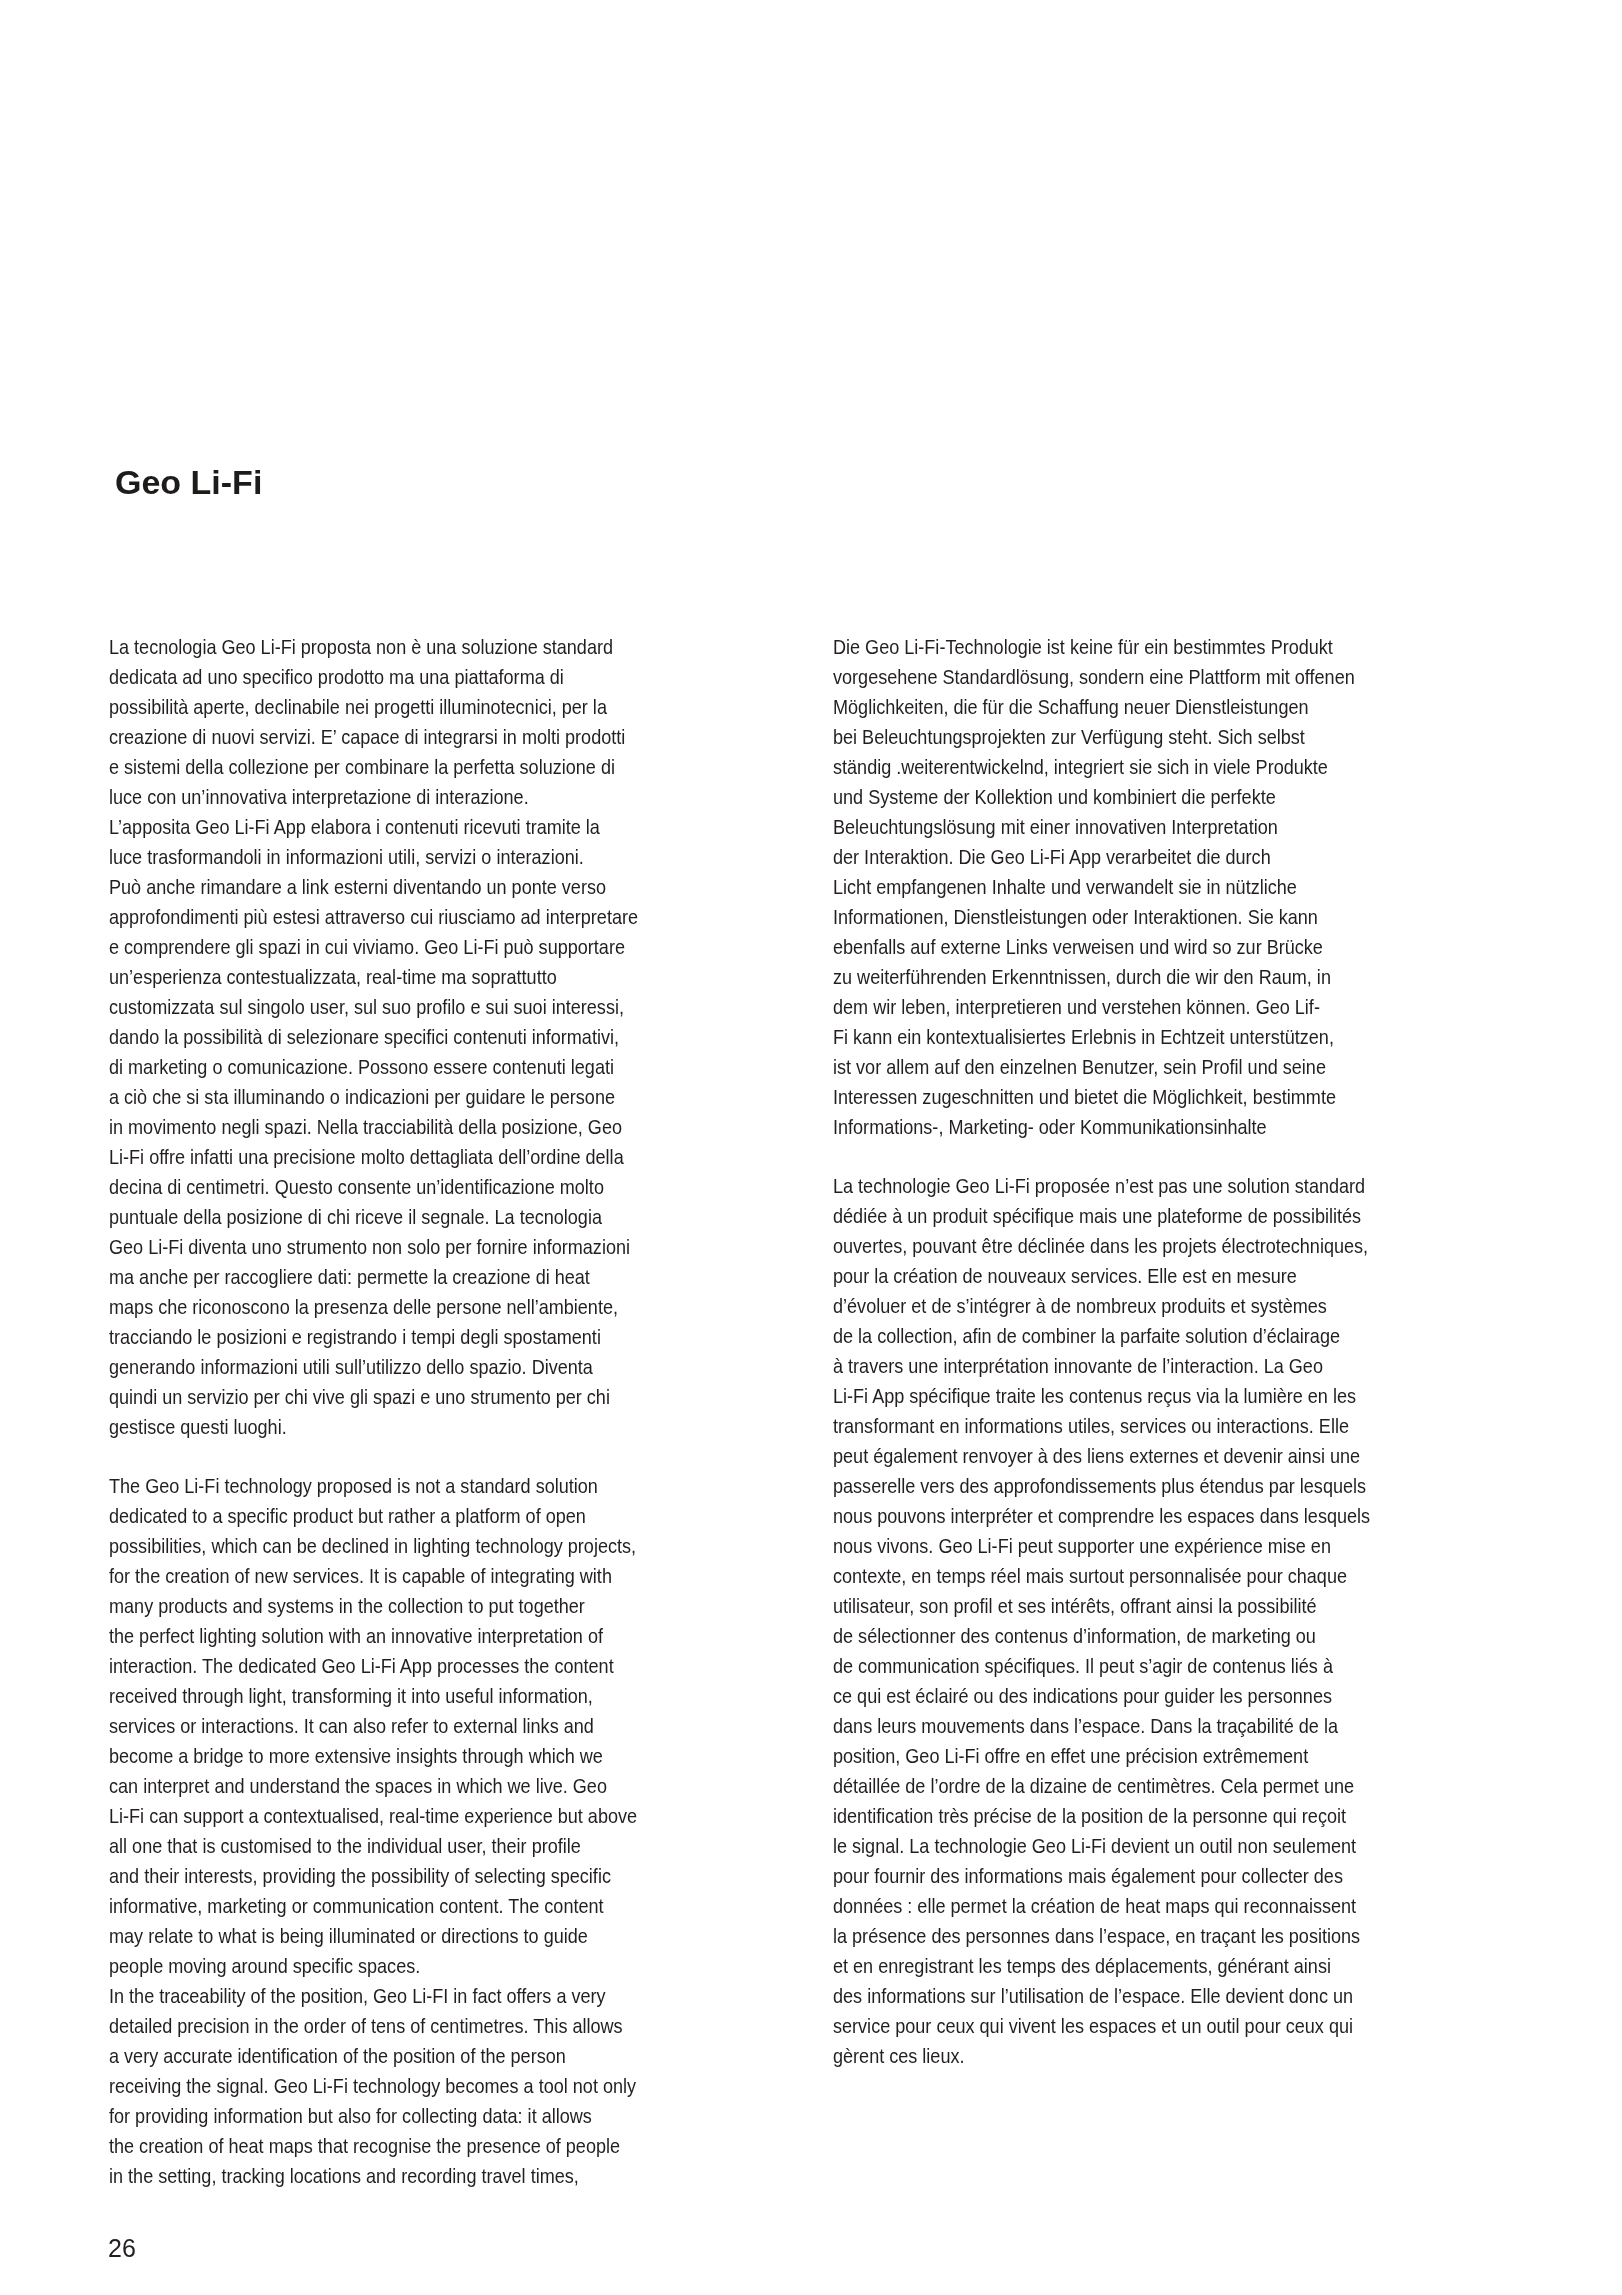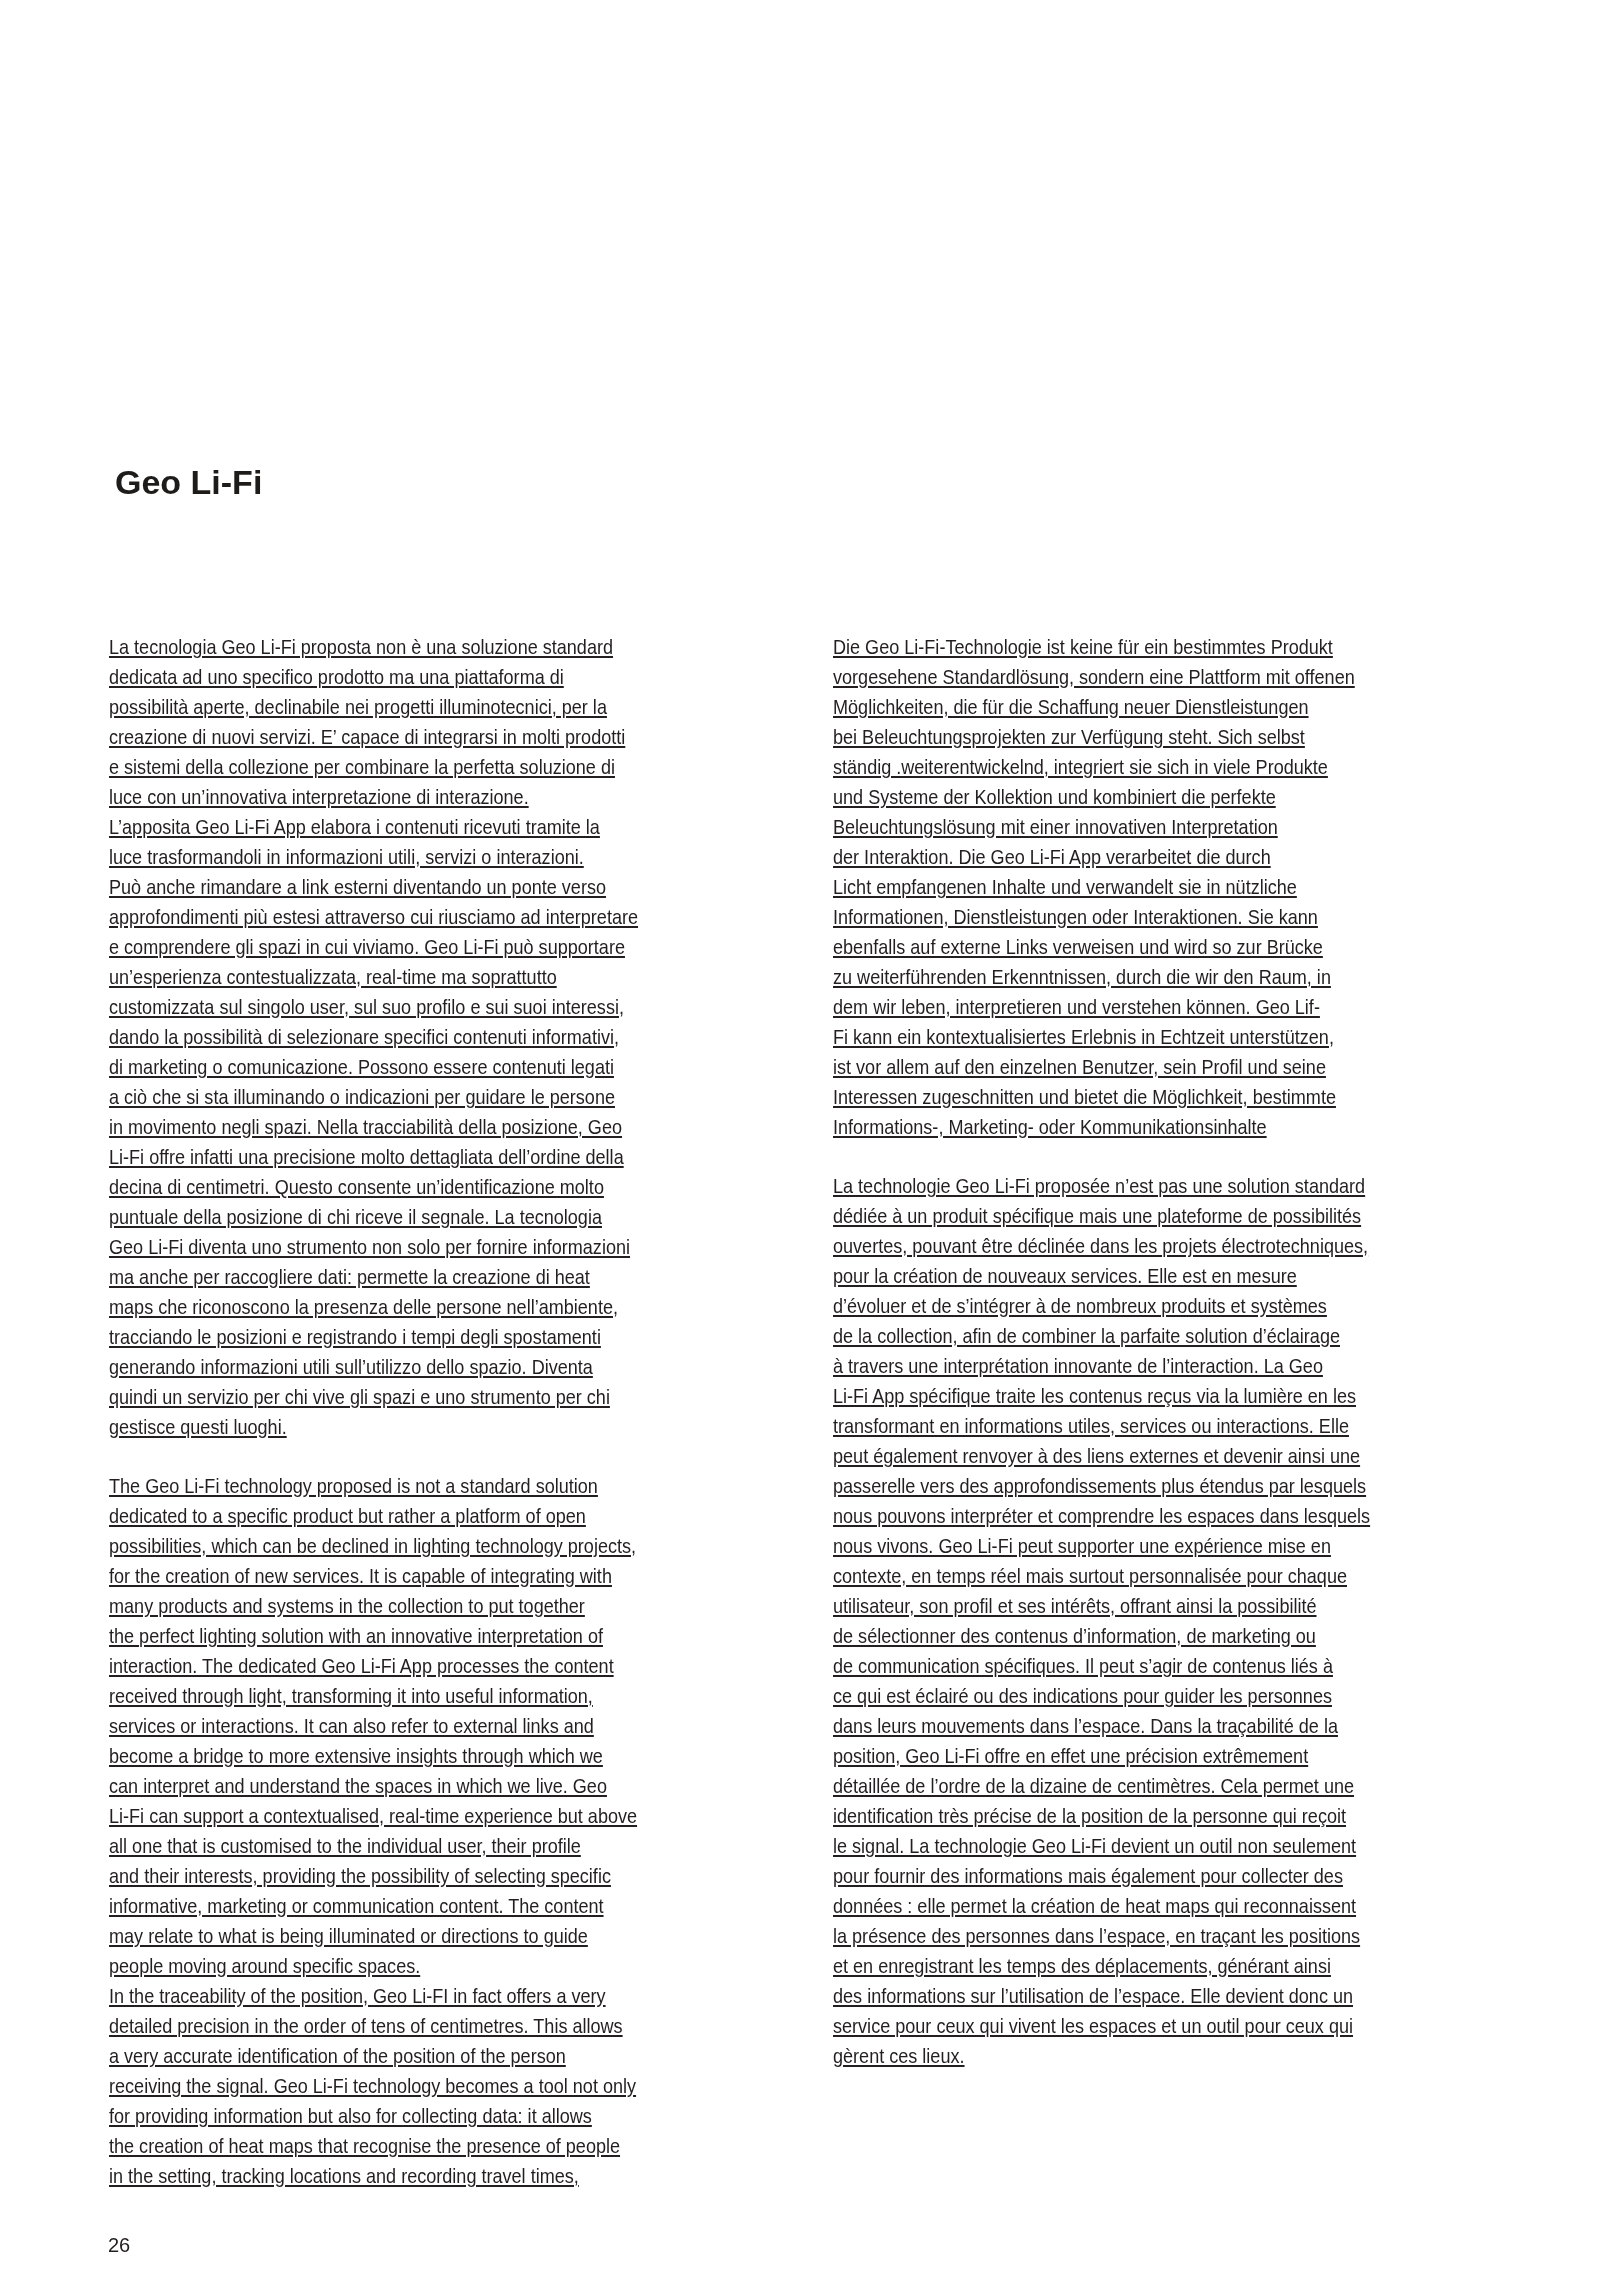--- a/index.html
+++ b/index.html
@@ -3,24 +3,24 @@
 <meta charset="utf-8">
 <style>
   html, body { margin: 0; padding: 0; background: #ffffff; }
   body { width: 1623px; height: 2295px; position: relative; overflow: hidden;
          font-family: "Liberation Sans", "DejaVu Sans", sans-serif; color: #231f20; }
   .title { position: absolute; left: 107px; top: 455px; font-size: 34px; font-weight: bold;
            letter-spacing: 0px; margin: 8px; color: #1e1c1b; }
   .col { position: absolute; top: 632px; width: 702px; }
   .col-left { left: 109px; }
   .col-right { left: 833px; }
-  .para { margin: 0 0 29px 0; text-decoration: underline; }
+  .para { margin: 0 0 29px 0; }
   .line { display: block; font-size: 21px; line-height: 30px; white-space: nowrap;
           transform: scaleX(0.86); transform-origin: left center; color: #231f20; }
-  .page-number { position: absolute; left: 108px; top: 2234px; font-size: 20px; color: #231f20; }
+  .page-number { position: absolute; left: 108px; top: 2234px; font-size: 25px; color: #231f20; }
 </style>
 </head>
 <body>
 
 <h1 class="title">Geo Li-Fi</h1>
 
 <div class="col col-left">
     <div class="para">
       <span class="line">La tecnologia Geo Li-Fi proposta non è una soluzione standard</span>
       <span class="line">dedicata ad uno specifico prodotto ma una piattaforma di</span>

